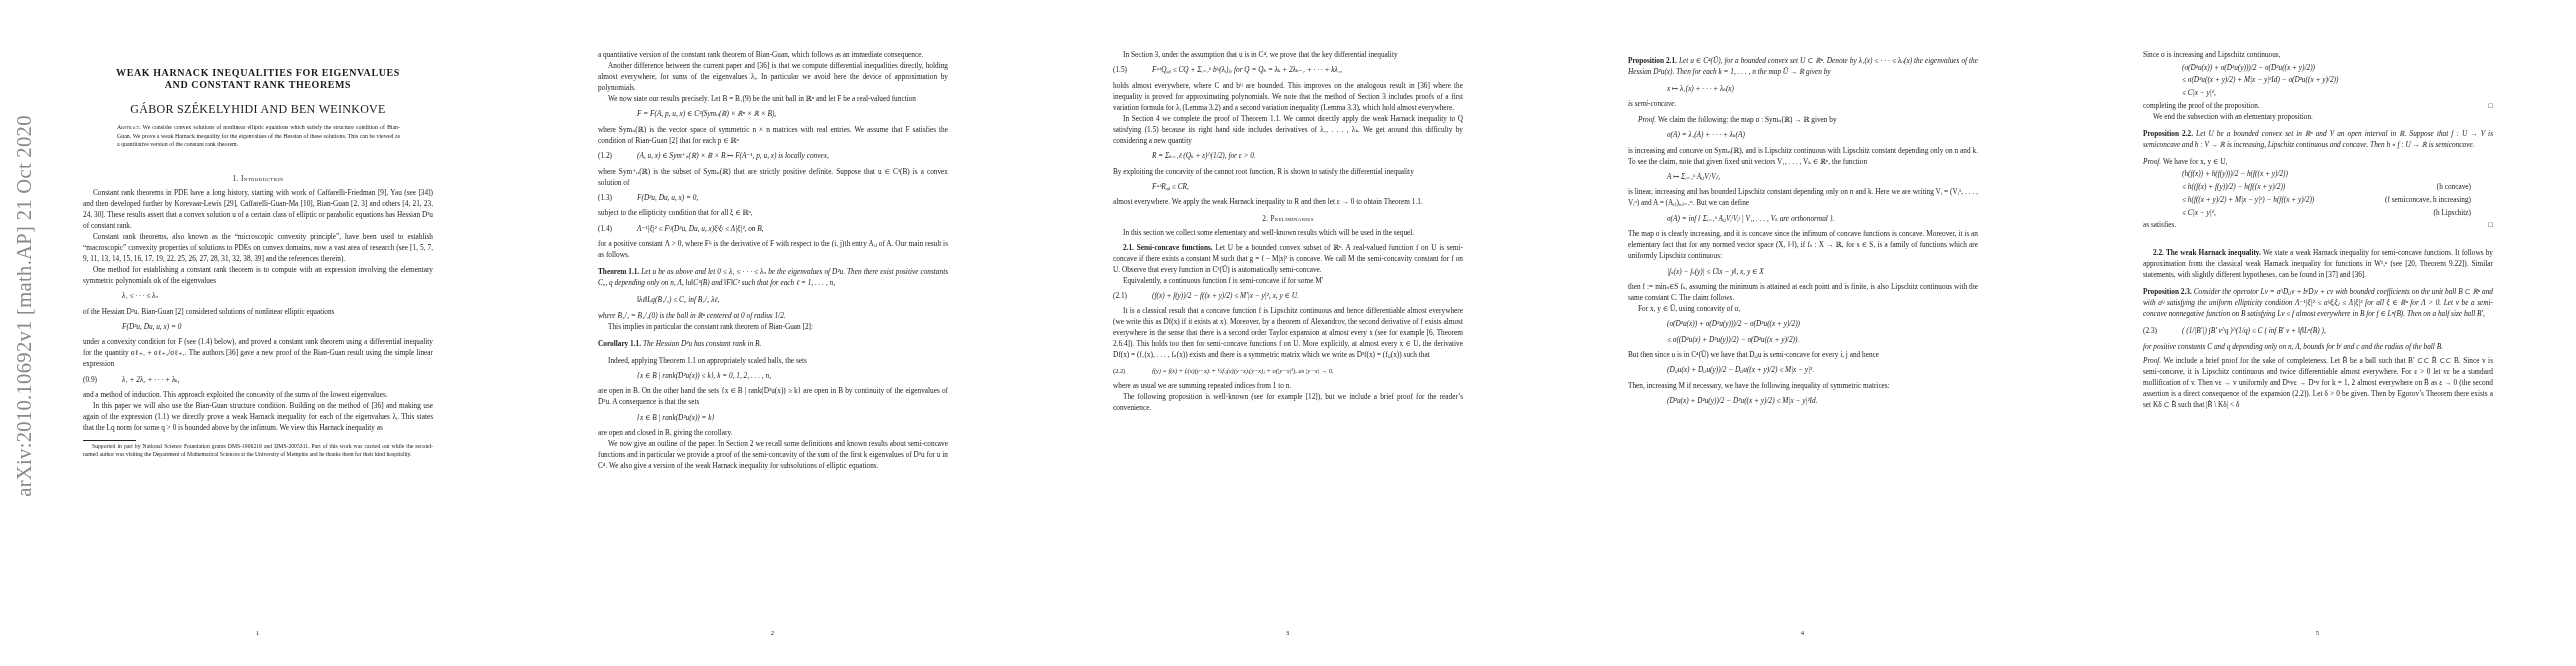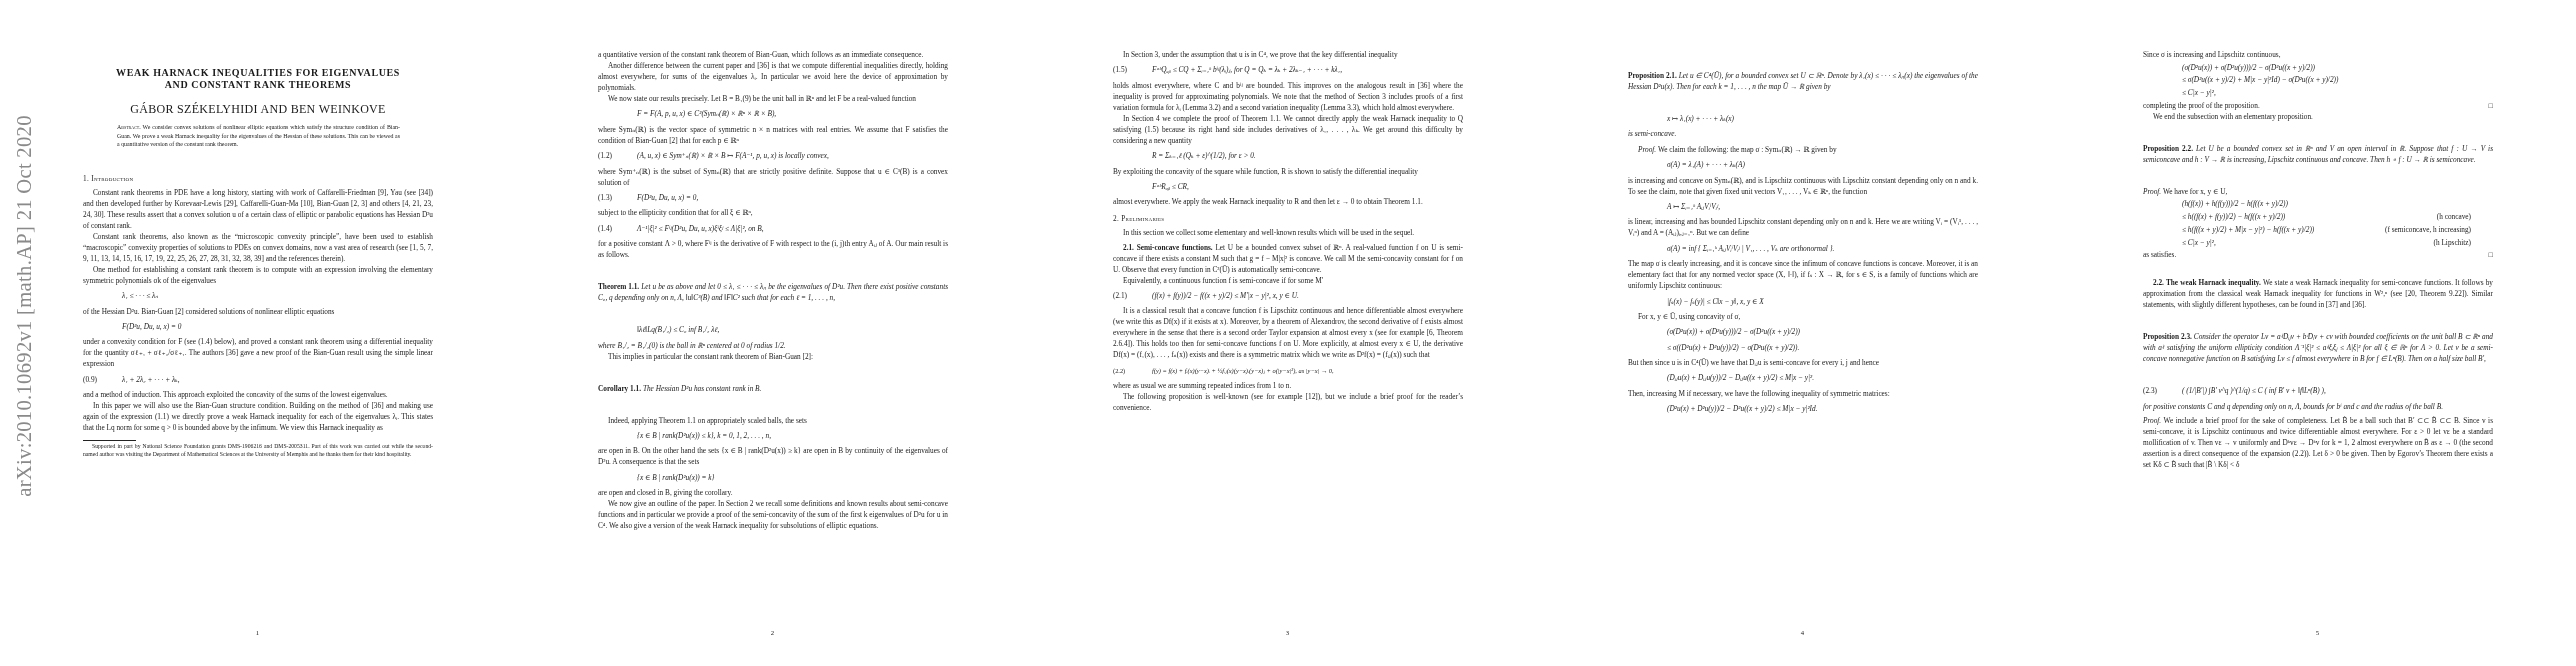--- a/index.html
+++ b/index.html
@@ -7,28 +7,28 @@
   .spread { display:flex; width:2576px; height:667px; }
   .page { width:515px; height:667px; position:relative; box-sizing:border-box; background:#fff; }
   .col { position:absolute; left:83px; top:49px; width:350px; font-family:"Liberation Serif","DejaVu Serif",serif; font-size:7.3px; line-height:11px; text-align:justify; }
   .page1 .col { top:167px; }
   .arxiv-stamp { position:absolute; left:4.4px; top:106px; width:39px; height:400px; }
   .arxiv-stamp span { position:absolute; left:50%; top:50%; white-space:nowrap; transform:translate(-50%,-50%) rotate(-90deg); font-family:"Liberation Serif","DejaVu Serif",serif; font-size:20.6px; color:#8a8a8a; letter-spacing:0.3px; }
   .title { position:absolute; left:83px; top:67px; width:350px; text-align:center; font-family:"Liberation Serif","DejaVu Serif",serif; font-weight:bold; font-size:10px; line-height:12.2px; letter-spacing:0.6px; }
   .authors { position:absolute; left:83px; top:102px; width:350px; text-align:center; font-size:12px; letter-spacing:0.3px; font-family:"Liberation Serif",serif; }
   .abstract { position:absolute; left:117px; top:123px; width:283px; font-size:5.9px; line-height:8.7px; text-align:justify; font-family:"Liberation Serif",serif; }
   .sc { font-variant:small-caps; }
-  .section-head { text-align:left; margin:5.6px 0 3.3px 0; font-variant:small-caps; letter-spacing:0.3px; }
+  .section-head { text-align:center; margin:5.6px 0 3.3px 0; font-variant:small-caps; letter-spacing:0.3px; }
   p { margin:0; text-indent:10px; }
   p.noindent { text-indent:0; }
   .eq { display:flex; align-items:center; margin:4.4px 0; font-style:italic; }
   .eq .num { width:39px; font-style:normal; }
   .eq .body { flex:1; text-align:left; }
   .eq.nonum .body { padding-right:0; }
-  .thm { margin:21px 0; text-indent:0;font-family:Liberation Serif, serif; }
+  .thm { margin:6px 0; text-indent:0; }
   .thm b { font-weight:bold; font-style:normal; }
   .thm i { font-style:italic; }
   .footnote-rule { width:53px; border-top:0.6px solid #222; margin:6.7px 0 2.2px 0; }
   .footnote { font-size:5.7px; line-height:7.8px; text-indent:9px; text-align:justify; }
   .page-number { position:absolute; left:0; width:100%; bottom:31px; text-align:center; font-size:6.7px; font-family:"Liberation Serif",serif; }
   .sub-head { font-weight:bold; }
   .qed { float:right; font-style:normal; }
   .mline { display:block; text-align:left; padding-left:39px; margin:1.7px 0; font-style:italic; }
   .mline .tag { float:right; font-style:normal; margin-right:22px; }
 </style>
@@ -148,21 +148,21 @@
           <span class="num">(1.5)</span>
           <span class="body">FᵃᵇQₐᵦ ≤ CQ + Σᵢ₌₁ᵏ bⁱʲ(λᵢ)ⱼ,   for Q = Qₖ = λₖ + 2λₖ₋₁ + · · · + kλ₁,</span>
         </div>
       <p class="noindent">holds almost everywhere, where C and bⁱʲ are bounded. This improves on the analogous result in [36] where the inequality is proved for approximating polynomials. We note that the method of Section 3 includes proofs of a first variation formula for λᵢ (Lemma 3.2) and a second variation inequality (Lemma 3.3), which hold almost everywhere.</p>
       <p>In Section 4 we complete the proof of Theorem 1.1. We cannot directly apply the weak Harnack inequality to Q satisfying (1.5) because its right hand side includes derivatives of λ₁, . . . , λₖ. We get around this difficulty by considering a new quantity</p>
       <div class="eq nonum">
           <span class="num"></span>
           <span class="body">R = Σₖ₌₁ℓ (Qₖ + ε)^(1/2),   for ε &gt; 0.</span>
           <span class="num"></span>
         </div>
-      <p class="noindent">By exploiting the concavity of the square while function, R is shown to satisfy the differential inequality</p>
+      <p class="noindent">By exploiting the concavity of the cannot root function, R is shown to satisfy the differential inequality</p>
       <div class="eq nonum">
           <span class="num"></span>
           <span class="body">FᵃᵇRₐᵦ ≤ CR,</span>
           <span class="num"></span>
         </div>
       <p class="noindent">almost everywhere. We apply the weak Harnack inequality to R and then let ε → 0 to obtain Theorem 1.1.</p>
       <div class="section-head">2. Preliminaries</div>
       <p>In this section we collect some elementary and well-known results which will be used in the sequel.</p>
       <p style="margin-top:3.3px"><span class="sub-head">2.1. Semi-concave functions.</span> <span>Let U be a bounded convex subset of ℝⁿ. A real-valued function f on U is semi-concave if there exists a constant M such that g = f − M|x|² is concave. We call M the semi-concavity constant for f on U. Observe that every function in C²(Ū) is automatically semi-concave.</span></p>
       <p>Equivalently, a continuous function f is semi-concave if for some M′</p>
@@ -211,20 +211,21 @@
           <span class="num"></span>
           <span class="body">σ(A) = inf { Σᵢ₌₁ᵏ AᵢⱼVᵢⁱVᵢʲ | V₁, . . . , Vₖ are orthonormal }.</span>
           <span class="num"></span>
         </div>
       <p class="noindent">The map σ is clearly increasing, and it is concave since the infimum of concave functions is concave. Moreover, it is an elementary fact that for any normed vector space (X, ‖·‖), if fₛ : X → ℝ, for s ∈ S, is a family of functions which are uniformly Lipschitz continuous:</p>
       <div class="eq nonum">
           <span class="num"></span>
           <span class="body">|fₛ(x) − fₛ(y)| ≤ C‖x − y‖,   x, y ∈ X</span>
           <span class="num"></span>
         </div>
+      <p class="noindent">then f := minₛ∈S fₛ, assuming the minimum is attained at each point and is finite, is also Lipschitz continuous with the same constant C. The claim follows.</p>
       <p>For x, y ∈ Ū, using concavity of σ,</p>
       <div class="eq nonum">
           <span class="num"></span>
           <span class="body">(σ(D²u(x)) + σ(D²u(y)))/2 − σ(D²u((x + y)/2))</span>
           <span class="num"></span>
         </div>
       <div class="eq nonum">
           <span class="num"></span>
           <span class="body">≤ σ((D²u(x) + D²u(y))/2) − σ(D²u((x + y)/2)).</span>
           <span class="num"></span>

